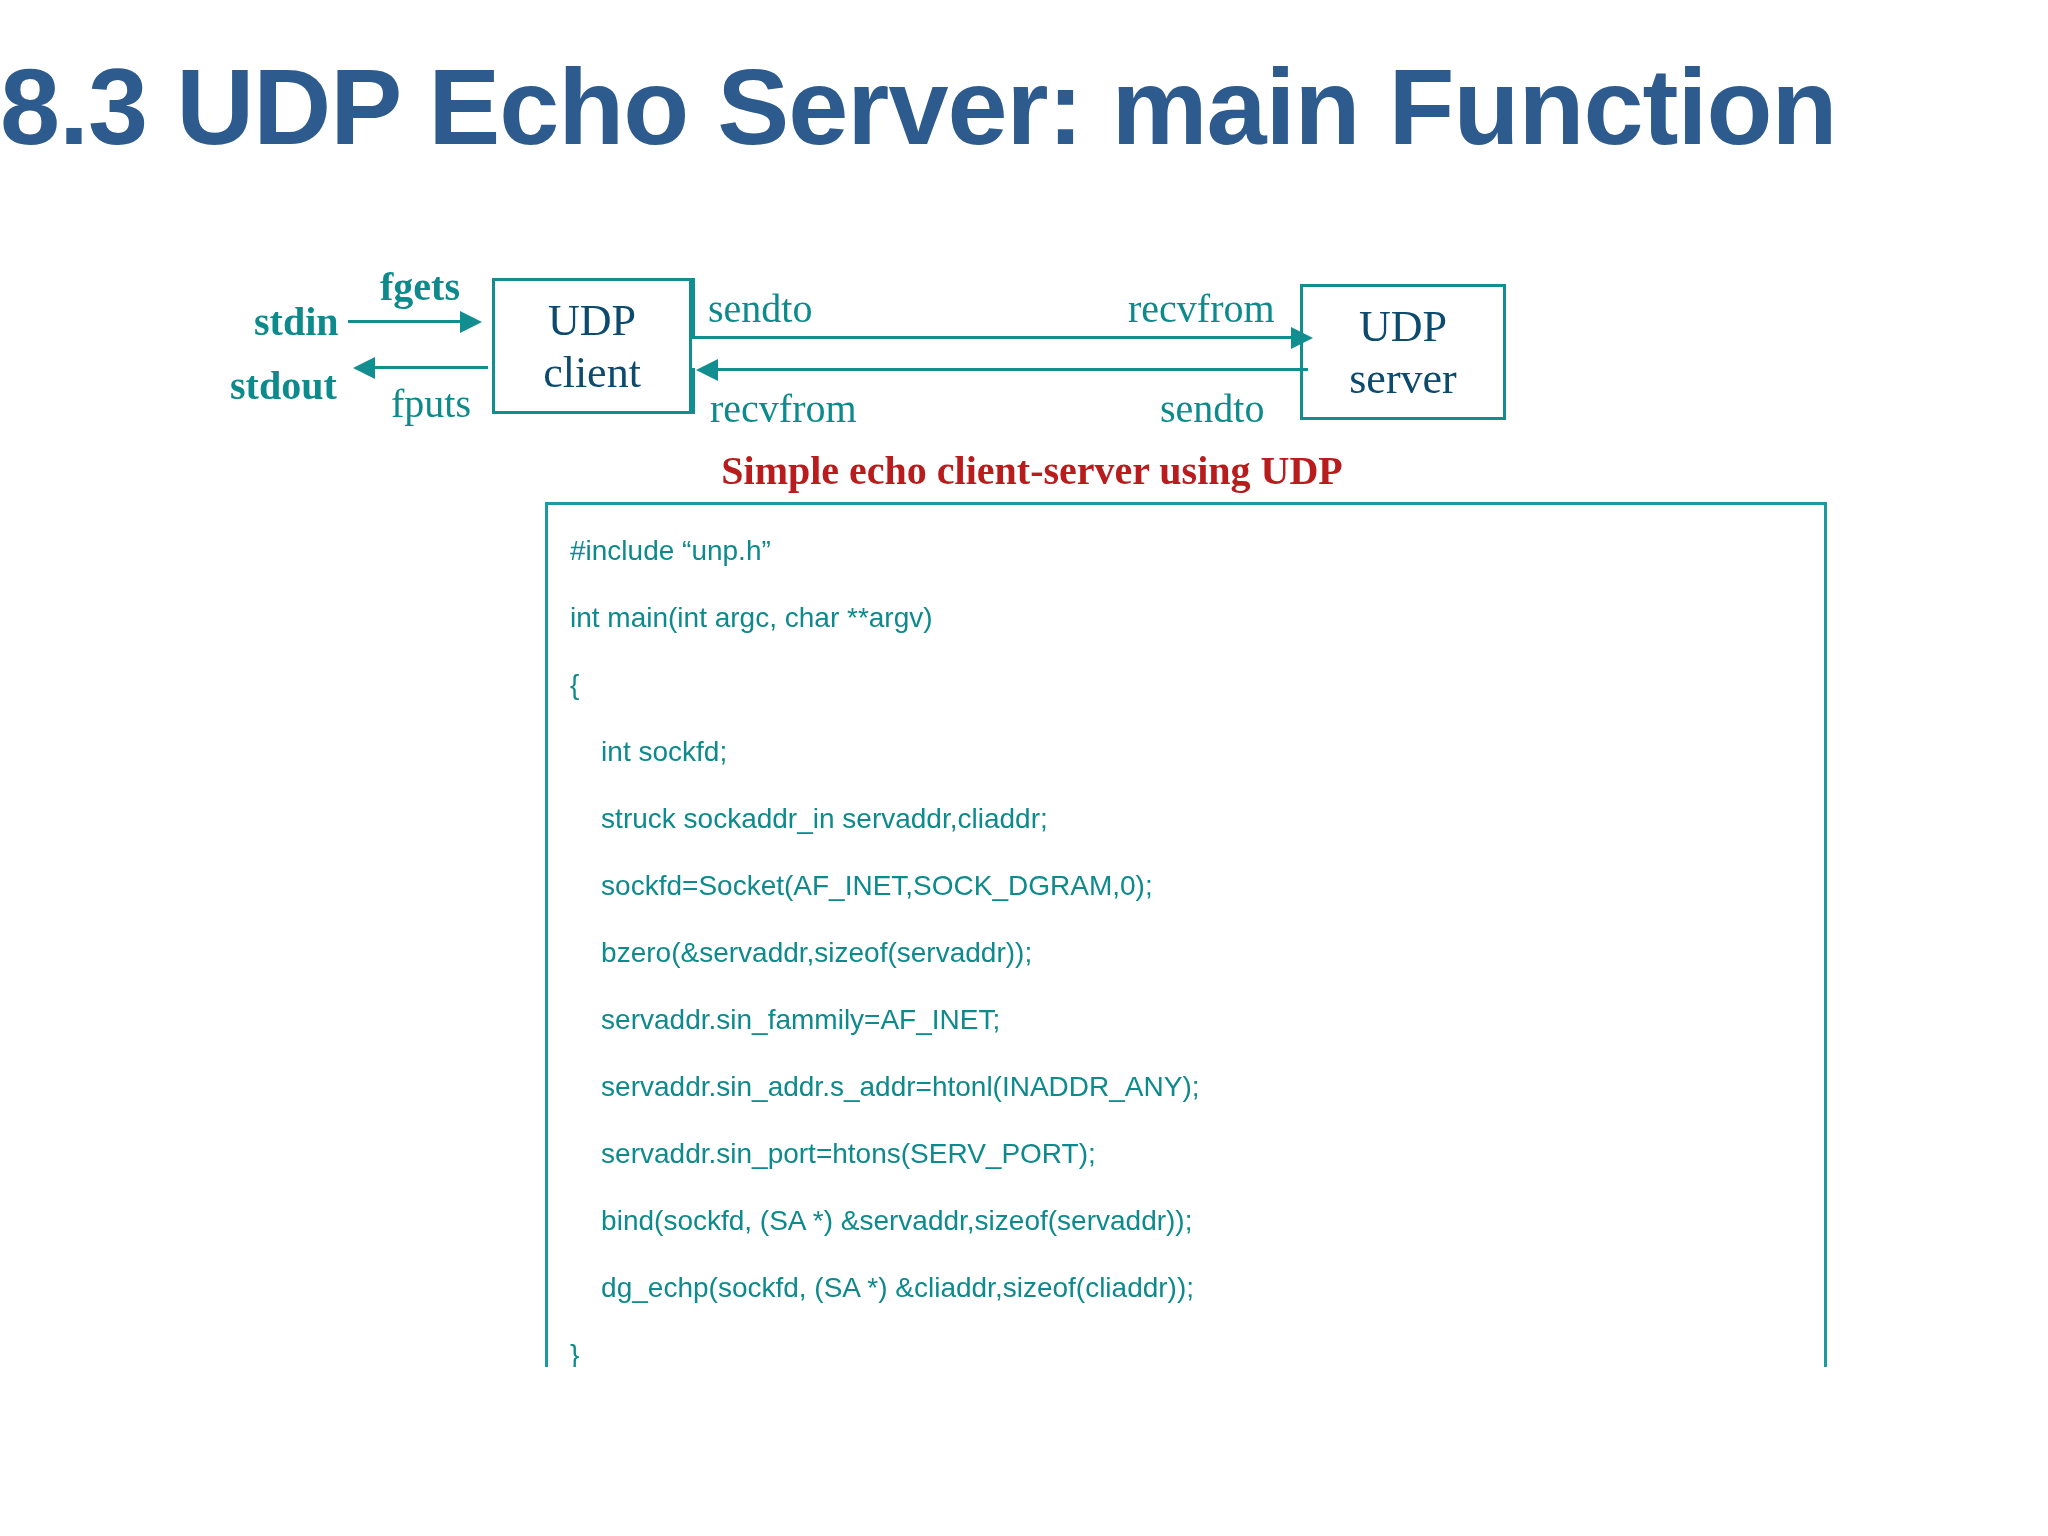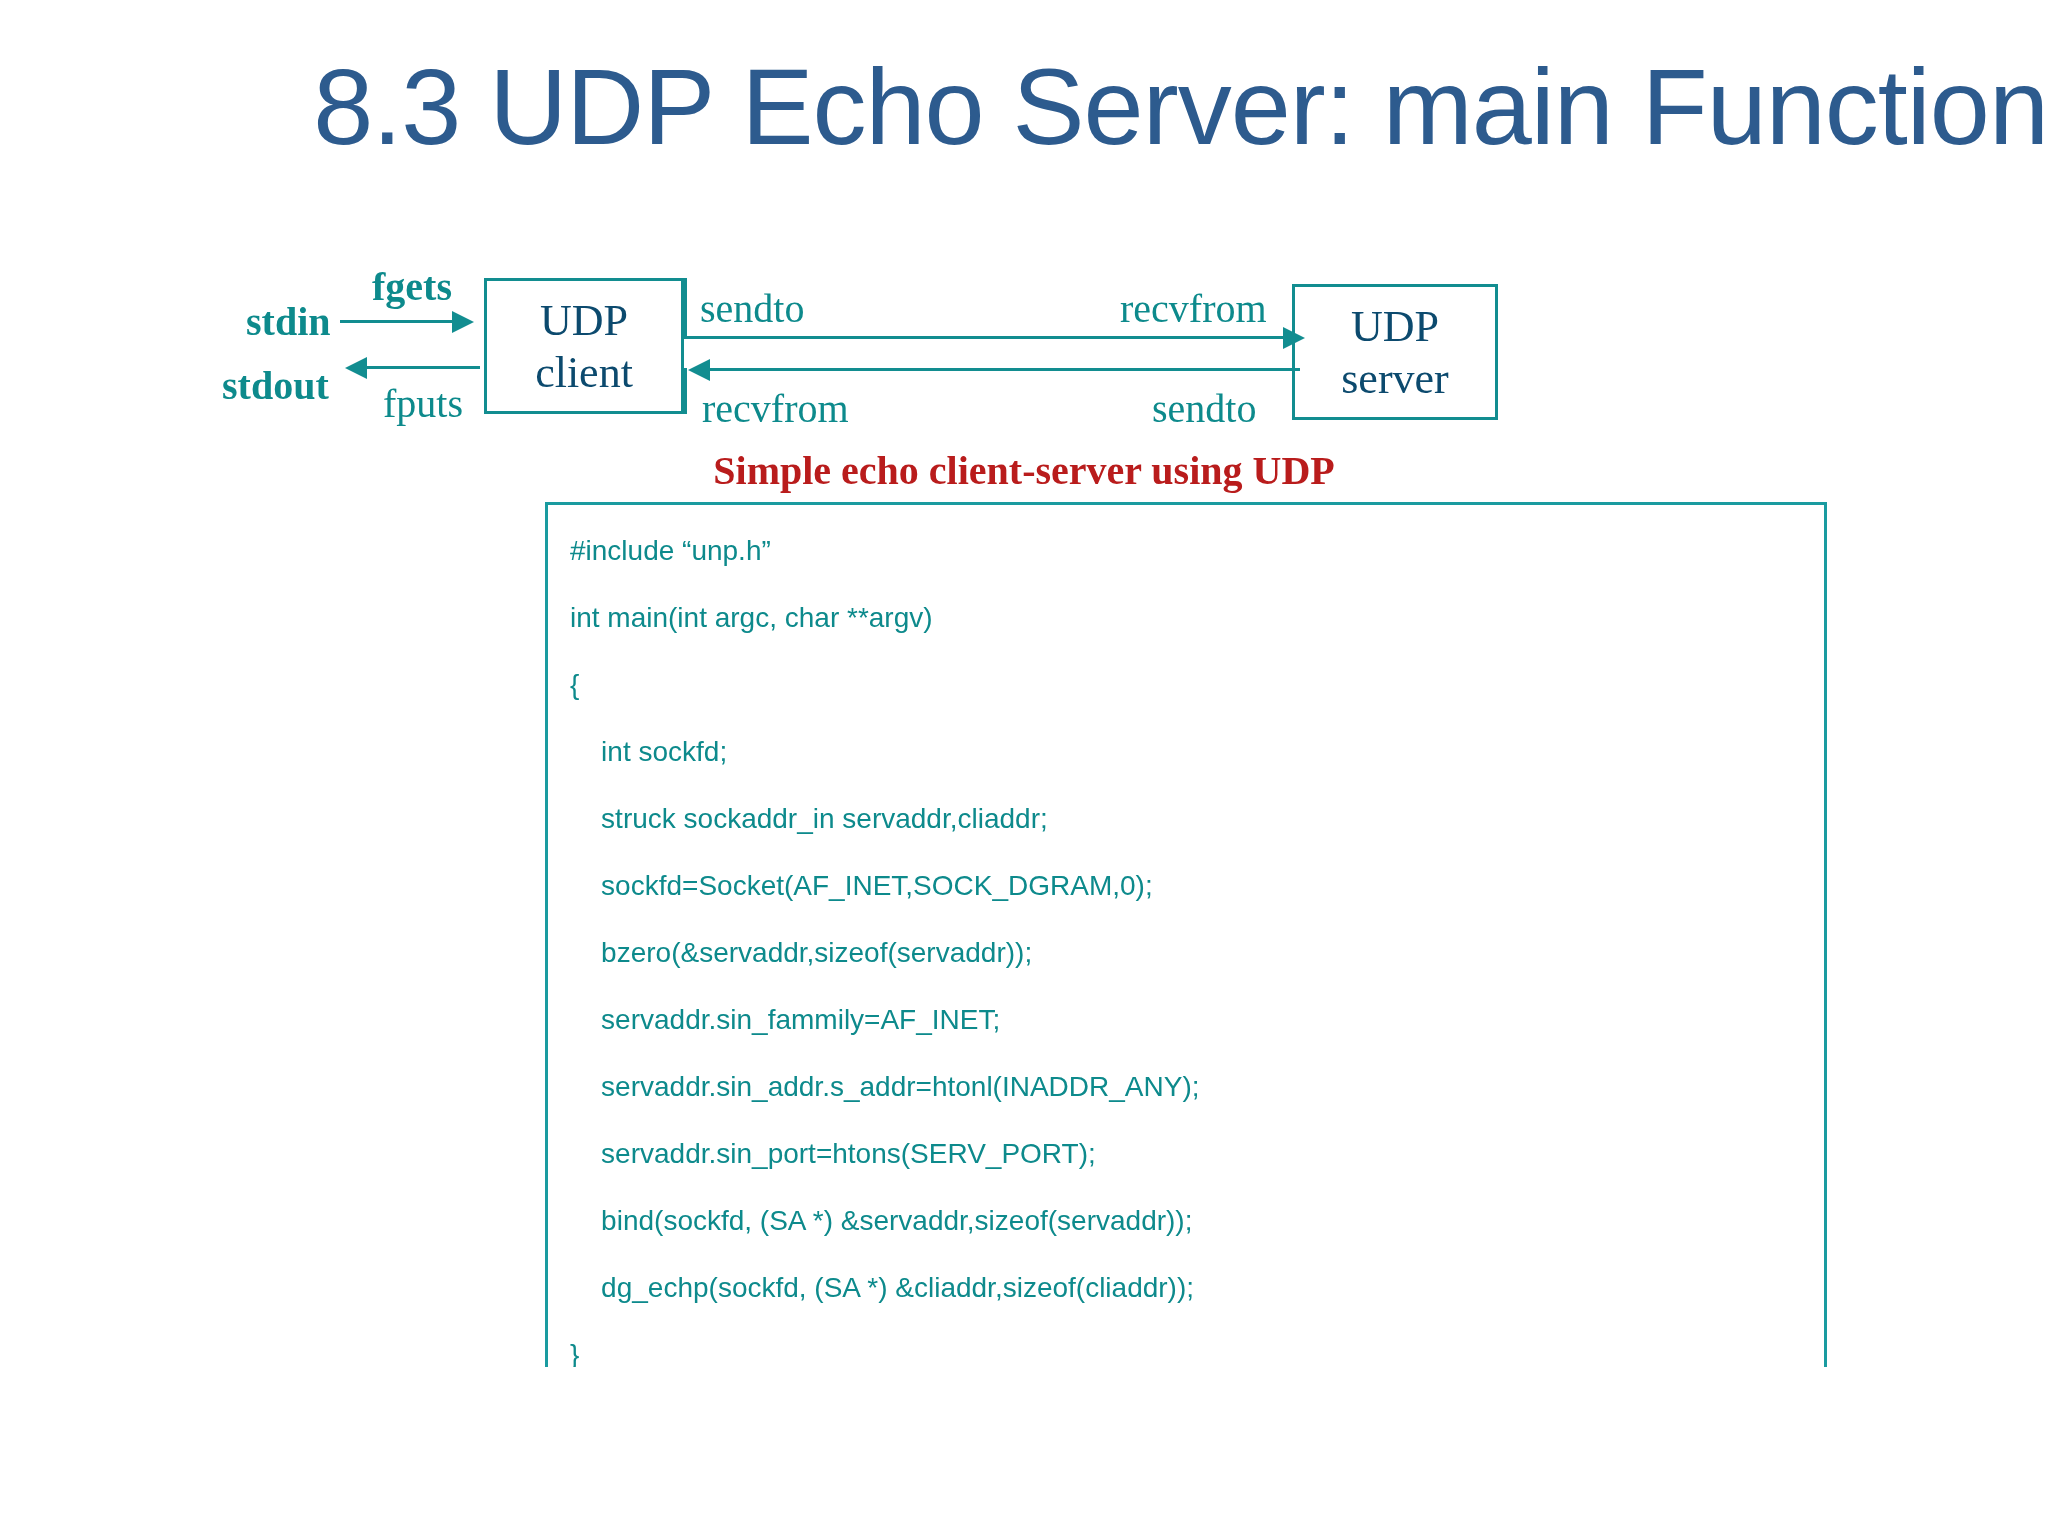--- a/index.html
+++ b/index.html
@@ -15,34 +15,34 @@
     overflow: hidden;
     font-family: "Liberation Sans", sans-serif;
   }
 
   
   #slide-title {
     position: absolute;
     left: 0;
     top: 50px;
     width: 2048px;
-    text-align: right;
+    text-align: left;
     font-family: "Liberation Sans", sans-serif;
-    font-weight: 400;
+    font-weight: 700;
     font-size: 108px;
     line-height: 1.05;
     color: #2d5b8e;
     letter-spacing: -1px;
     white-space: nowrap;
   }
 
   
   #diagram {
     position: absolute;
-    left: 0;
+    left: 8px;
     top: 0;
     width: 1642px;
     height: 500px;
   }
   .dbox {
     position: absolute;
     border: 3px solid #128d90;
     background: transparent;
     box-sizing: border-box;
   }

